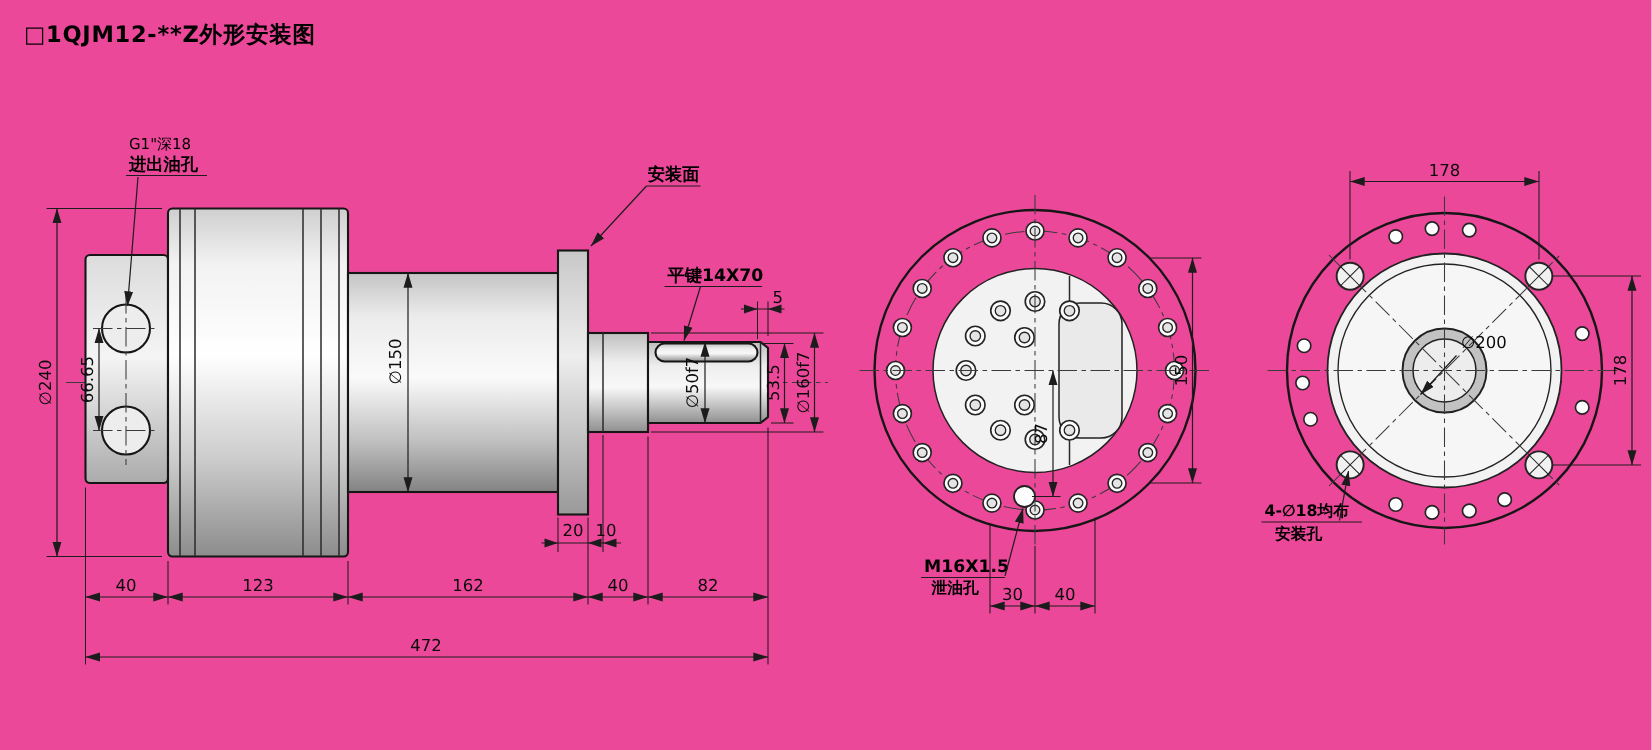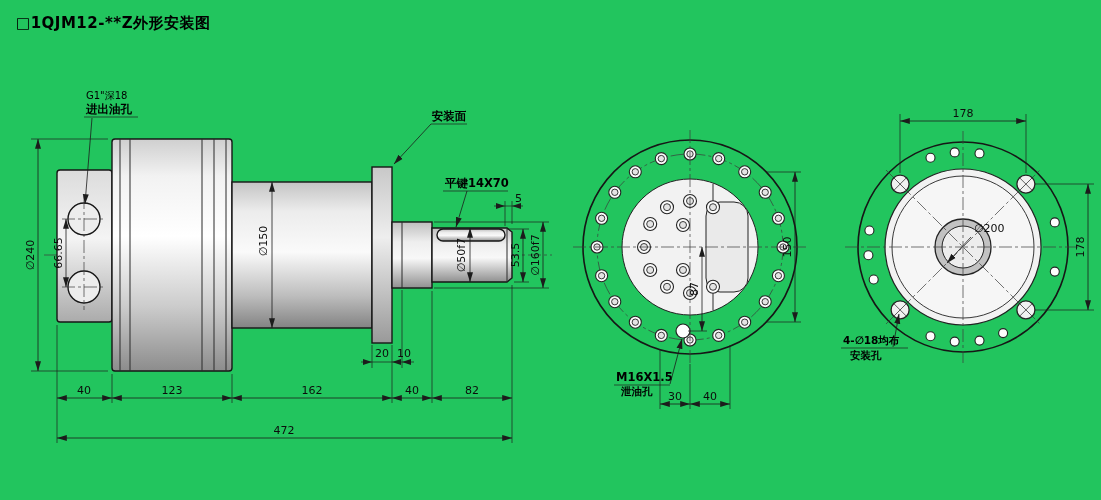--- a/index.html
+++ b/index.html
@@ -1,16 +1,16 @@
 <!DOCTYPE html>
 <html><head>
 <meta charset="utf-8">
 <style>
   html,body{margin:0;padding:0;background:#ffffff;}
-  .stage{position:relative;width:1101px;height:500px;background:#22c55e;overflow:hidden;
+  .stage{position:relative;width:1101px;height:500px;background:#ec4899;overflow:hidden;
          font-family:"DejaVu Sans","Liberation Sans",sans-serif;}
   .title{position:absolute;left:16px;top:14px;font-size:15px;font-weight:bold;color:#000;
          letter-spacing:.5px;}
   svg{position:absolute;left:0;top:0;}
   svg{font-family:"DejaVu Sans","Liberation Sans",sans-serif;}
   .part{stroke:#161616;stroke-width:1.4;}
   .ol{fill:none;stroke:#161616;stroke-width:1.6;}
   .pline{stroke:#2a2a2a;stroke-width:1;fill:none;}
   .ext{stroke:#1c1c1c;stroke-width:.7;fill:none;}
   .dim{stroke:#1c1c1c;stroke-width:.8;fill:none;marker-start:url(#arr);marker-end:url(#arr);}

